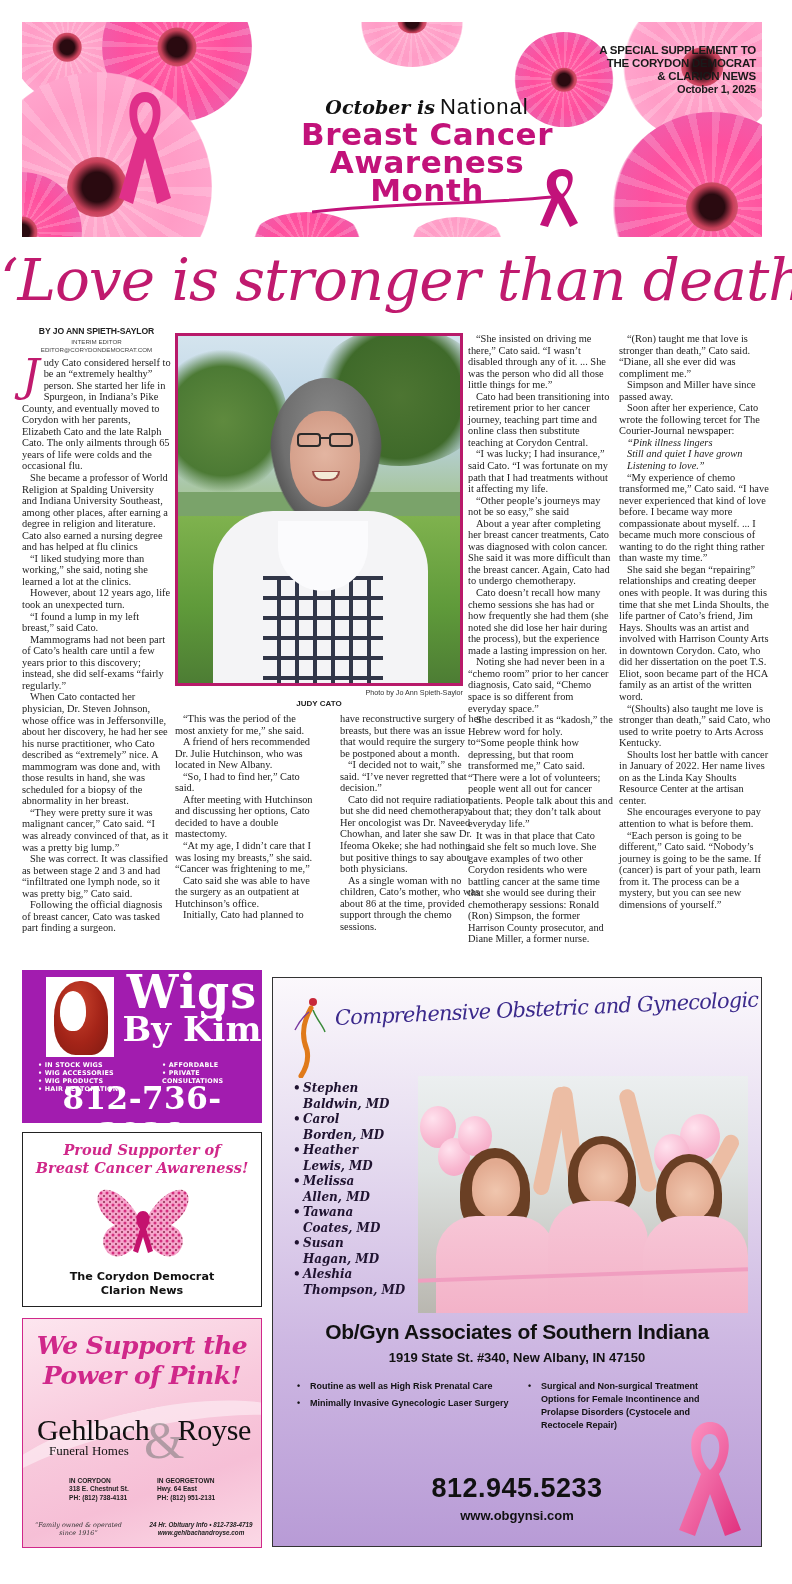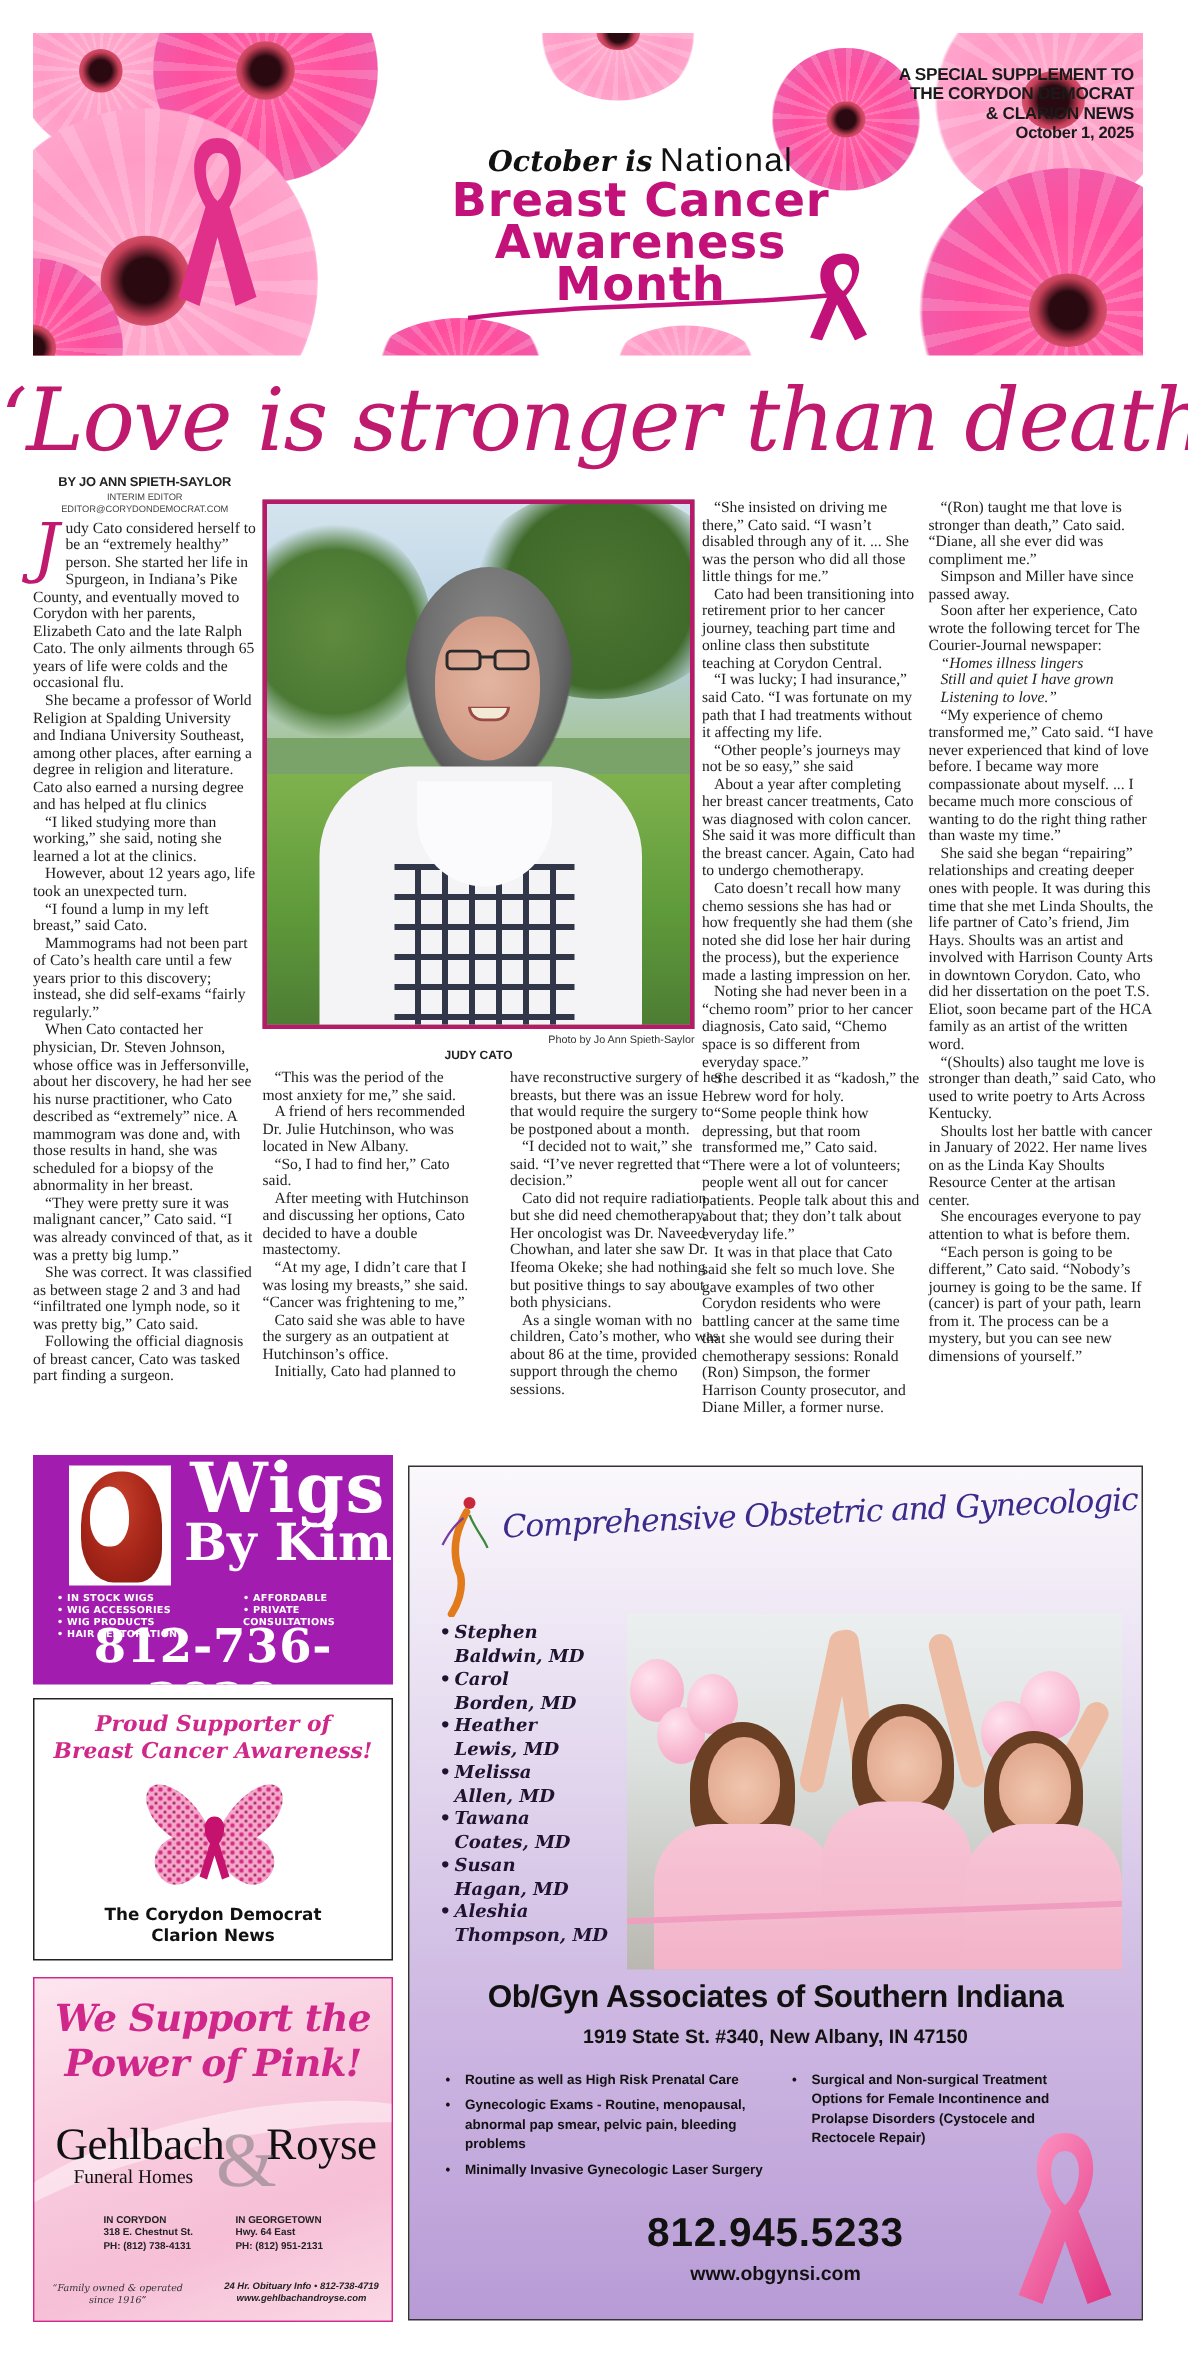--- a/index.html
+++ b/index.html
@@ -166,21 +166,21 @@
     <div class="t-main">Month</div>
   </div>
   <svg class="t-swoosh" viewBox="0 0 300 60" style="left:290px;top:145px;">
     <path d="M0 45 C80 35 160 38 240 30" stroke="#c2127a" stroke-width="3" fill="none"></path>
     <path d="M250 2 C232 2 232 22 240 30 L228 58 L236 60 L246 36 L258 60 L266 56 L252 30 C262 20 266 2 250 2 Z M250 9 C258 9 258 20 250 27 C242 20 242 9 250 9 Z" fill="#c2127a"></path>
   </svg>
 </div>
 
 <div class="headline">‘Love is stronger than death’</div>
 
-<div class="col" style="left:22px;top:316px;width:149px;">
+<div class="col" style="left:22px;top:326px;width:149px;">
   <div class="byline">
     <div class="by">BY JO ANN SPIETH-SAYLOR</div>
     <div class="role">INTERIM EDITOR</div>
     <div class="role">EDITOR@CORYDONDEMOCRAT.COM</div>
   </div>
   <p class="first"><span class="dropcap">J</span><span>udy Cato considered herself to be an “extremely healthy” person. She started her life in Spurgeon, in Indiana’s Pike County, and eventually moved to Corydon with her parents, Elizabeth Cato and the late Ralph Cato. The only ailments through 65 years of life were colds and the occasional flu.</span></p>
   <p>She became a professor of World Religion at Spalding University and Indiana University Southeast, among other places, after earning a degree in religion and literature. Cato also earned a nursing degree and has helped at flu clinics</p>
   <p>“I liked studying more than working,” she said, noting she learned a lot at the clinics.</p>
   <p>However, about 12 years ago, life took an unexpected turn.</p>
   <p>“I found a lump in my left breast,” said Cato.</p>
@@ -238,21 +238,21 @@
   <p>Noting she had never been in a “chemo room” prior to her cancer diagnosis, Cato said, “Chemo space is so different from everyday space.”</p>
   <p>She described it as “kadosh,” the Hebrew word for holy.</p>
   <p>“Some people think how depressing, but that room transformed me,” Cato said. “There were a lot of volunteers; people went all out for cancer patients. People talk about this and about that; they don’t talk about everyday life.”</p>
   <p>It was in that place that Cato said she felt so much love. She gave examples of two other Corydon residents who were battling cancer at the same time that she would see during their chemotherapy sessions: Ronald (Ron) Simpson, the former Harrison County prosecutor, and Diane Miller, a former nurse.</p>
 </div>
 
 <div class="col" style="left:619px;top:333px;width:152px;">
   <p>“(Ron) taught me that love is stronger than death,” Cato said. “Diane, all she ever did was compliment me.”</p>
   <p>Simpson and Miller have since passed away.</p>
   <p>Soon after her experience, Cato wrote the following tercet for The Courier-Journal newspaper:</p>
-  <p class="poem">“Homes illness lingers</p>
+  <p class="poem">“Pink illness lingers</p>
   <p class="poem">Still and quiet I have grown</p>
   <p class="poem">Listening to love.”</p>
   <p>“My experience of chemo transformed me,” Cato said. “I have never experienced that kind of love before. I became way more compassionate about myself. ... I became much more conscious of wanting to do the right thing rather than waste my time.”</p>
   <p>She said she began “repairing” relationships and creating deeper ones with people. It was during this time that she met Linda Shoults, the life partner of Cato’s friend, Jim Hays. Shoults was an artist and involved with Harrison County Arts in downtown Corydon. Cato, who did her dissertation on the poet T.S. Eliot, soon became part of the HCA family as an artist of the written word.</p>
   <p>“(Shoults) also taught me love is stronger than death,” said Cato, who used to write poetry to Arts Across Kentucky.</p>
   <p>Shoults lost her battle with cancer in January of 2022. Her name lives on as the Linda Kay Shoults Resource Center at the artisan center.</p>
   <p>She encourages everyone to pay attention to what is before them.</p>
   <p>“Each person is going to be different,” Cato said. “Nobody’s journey is going to be the same. If (cancer) is part of your path, learn from it. The process can be a mystery, but you can see new dimensions of yourself.”</p>
 </div>
 
@@ -386,21 +386,20 @@
     <div class="shirt" style="left:130px;top:125px;width:100px;height:115px;"></div>
     <div class="hairb" style="left:238px;top:78px;width:66px;height:80px;"></div>
     <div class="head" style="left:248px;top:86px;width:48px;height:58px;"></div>
     <div class="shirt" style="left:225px;top:140px;width:105px;height:100px;"></div>
     <div class="tape"></div>
   </div>
   <div class="practice">Ob/Gyn Associates of Southern Indiana</div>
   <div class="address">1919 State St. #340, New Albany, IN 47150</div>
   <ul class="svc svc-l">
     <li>Routine as well as High Risk Prenatal Care</li>
-    <li>Gynecologic Exams - Routine, menopausal, abnormal pap smear, pelvic pain, bleeding problems</li>
     <li>Minimally Invasive Gynecologic Laser Surgery</li>
   </ul>
   <ul class="svc svc-r">
     <li>Surgical and Non-surgical Treatment Options for Female Incontinence and Prolapse Disorders (Cystocele and Rectocele Repair)</li>
   </ul>
   <div class="phone">812.945.5233</div>
   <div class="web">www.obgynsi.com</div>
   <svg class="ribbon" viewBox="0 0 70 120">
     <defs>
       <linearGradient id="rg" x1="0" y1="0" x2="1" y2="1">

